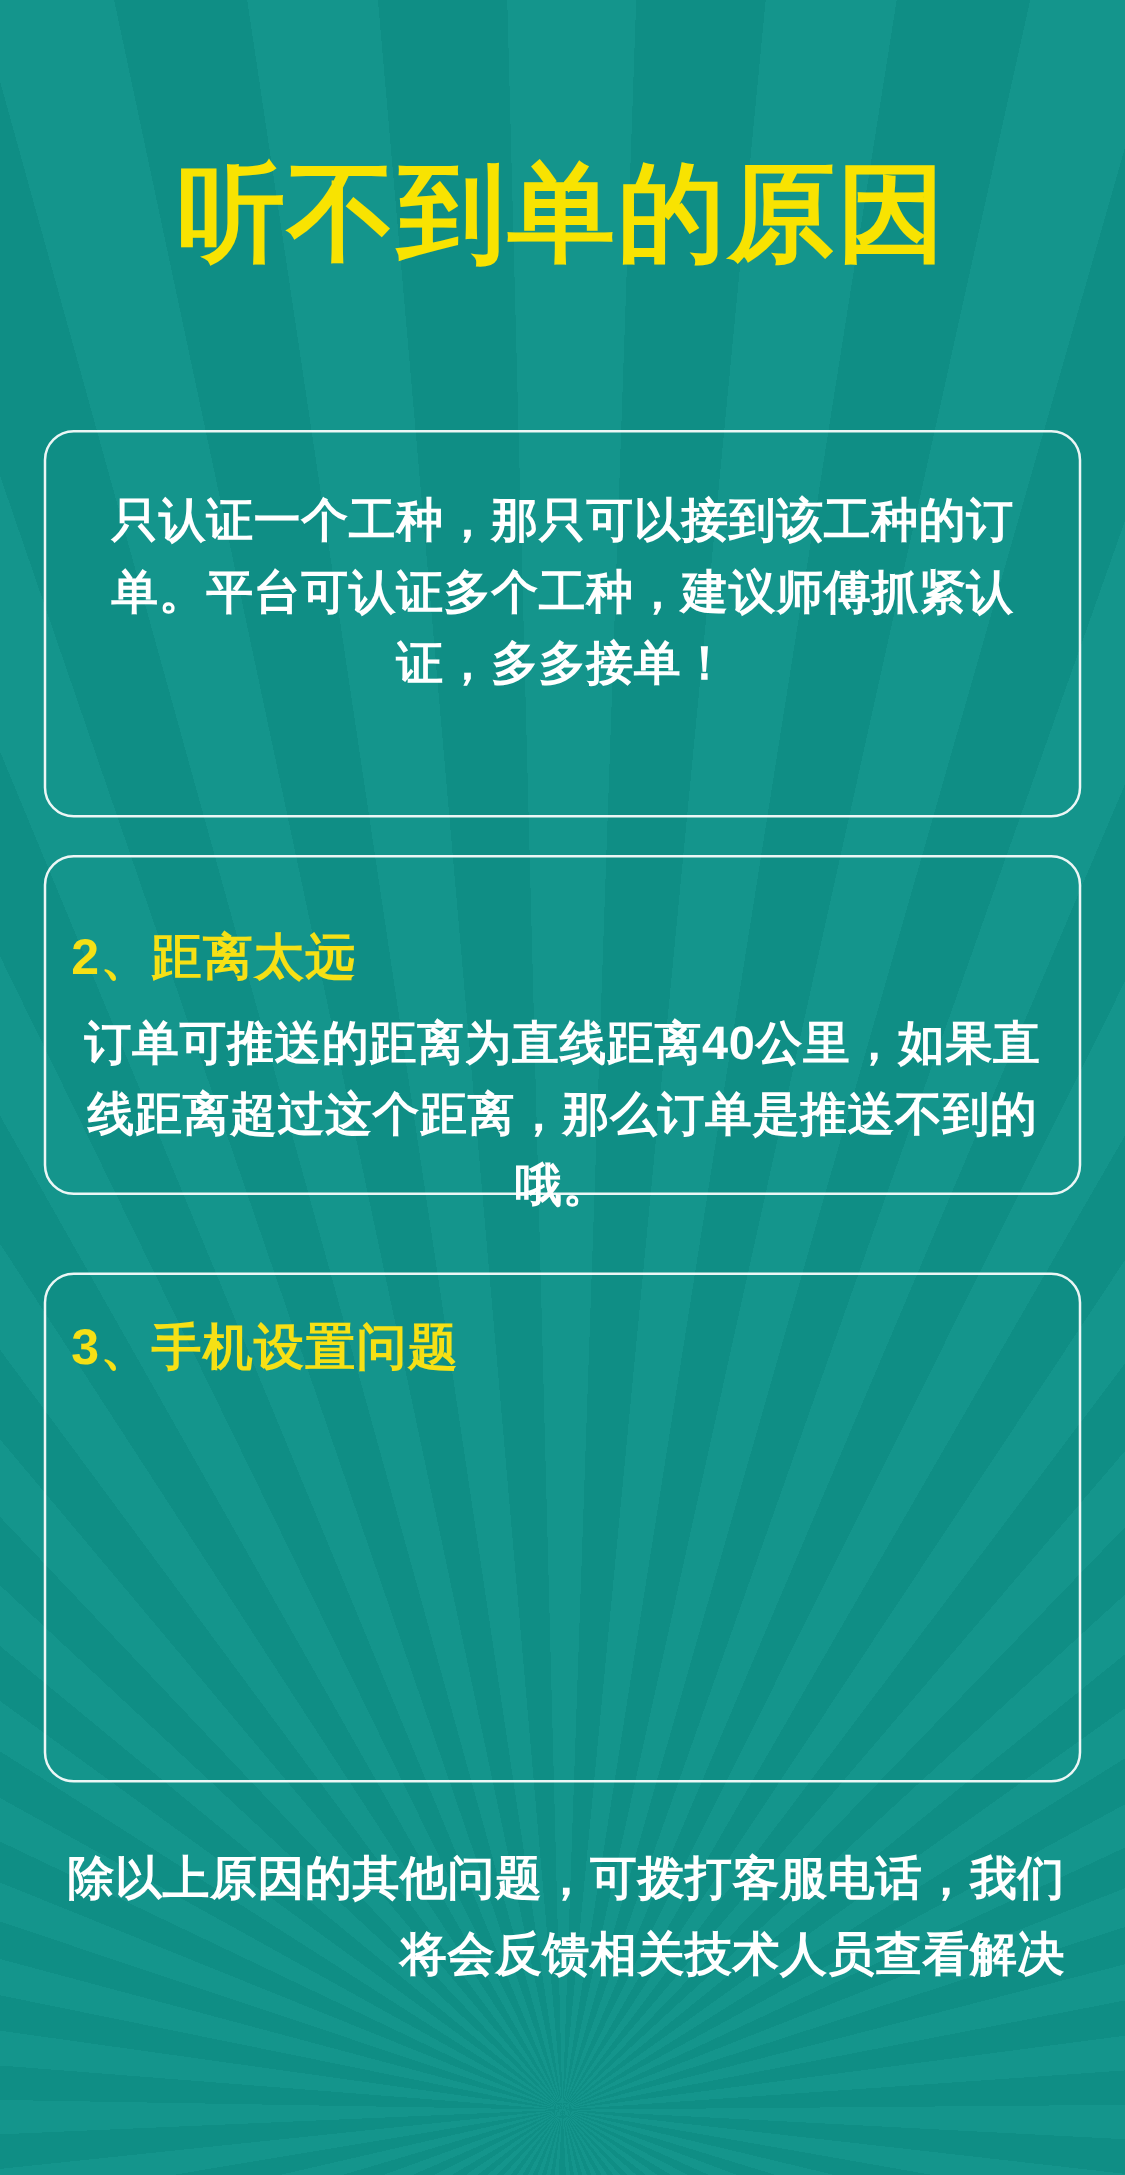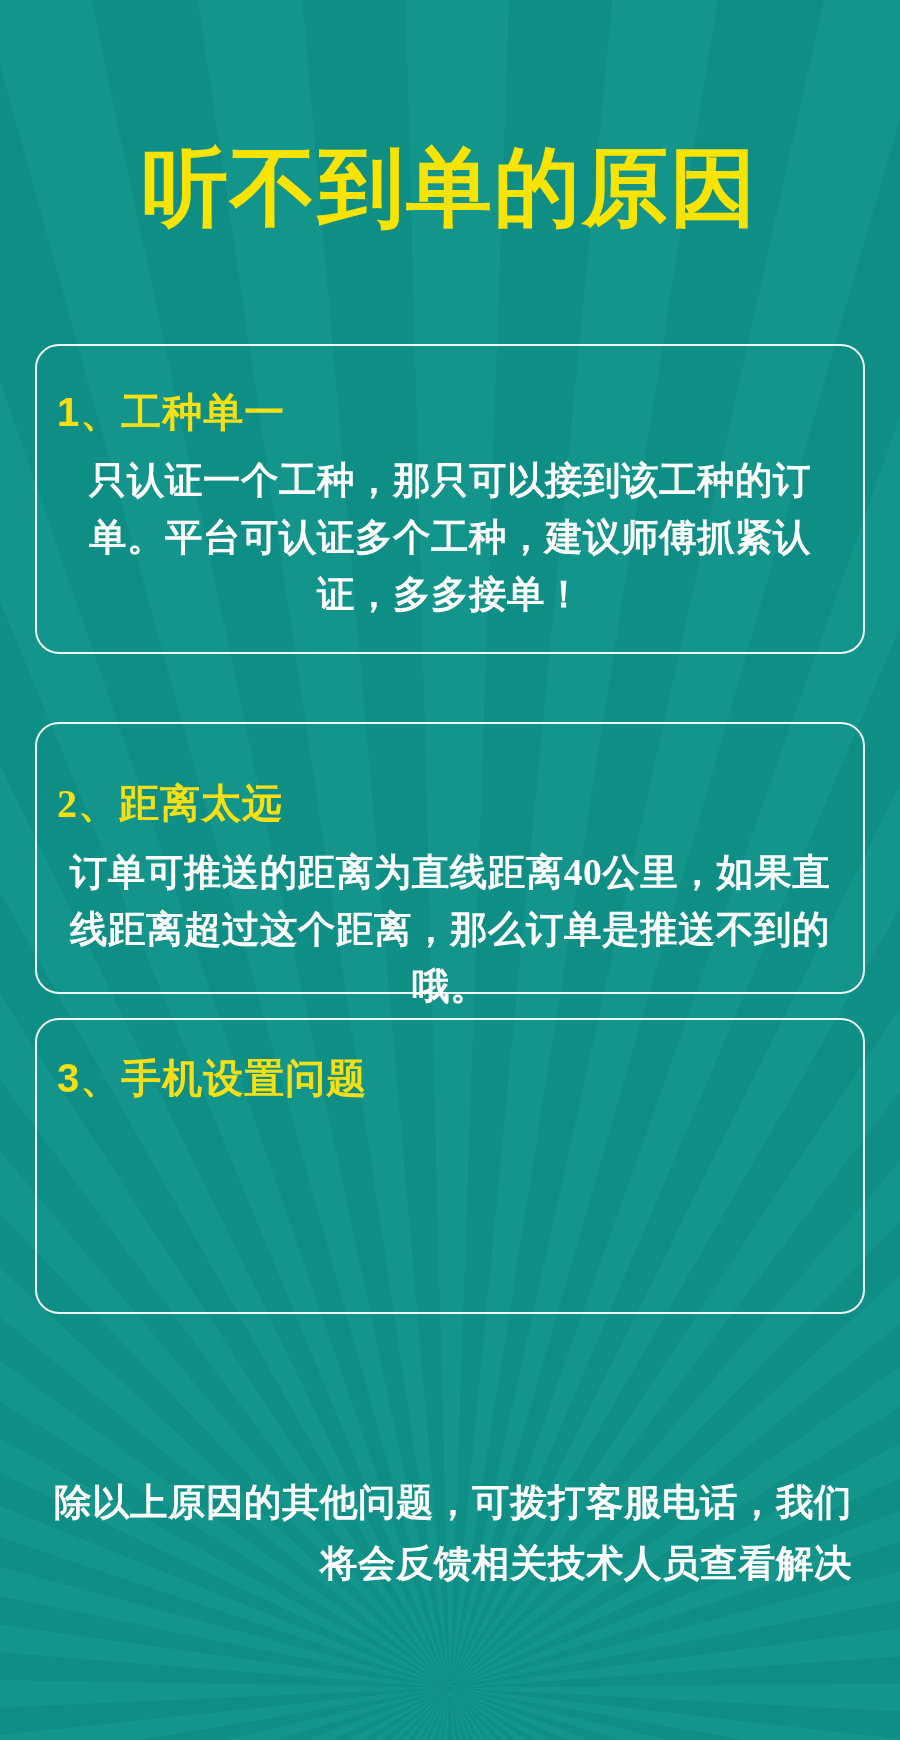--- a/index.html
+++ b/index.html
@@ -17,41 +17,41 @@
     inset: 0;
     background: repeating-conic-gradient(
       from 180deg at 50% 97%,
       #0f8e85 0deg 3.5deg,
       #14958c 3.5deg 7deg
     );
   }
   .content { position: absolute; inset: 0; }
   .title {
     position: absolute;
-    top: 132px;
+    top: 116px;
     left: 0;
     right: 0;
     text-align: center;
     font-size: 86px;
     font-weight: 800;
     letter-spacing: 2px;
     color: #f8e301;
     line-height: 110px;
   }
   .box {
     position: absolute;
     left: 35px;
     width: 830px;
     border: 2px solid rgba(255, 255, 255, 0.92);
     border-radius: 24px;
     padding: 0 18px;
   }
   .box-1 { top: 344px; height: 310px; padding-top: 42px; }
-  .box-2 { top: 722px; height: 272px; padding-top: 56px; font-family: Liberation Serif, serif; }
-  .box-3 { top: 1018px; height: 296px; padding-top: 34px; }
+  .box-2 { top: 684px; height: 272px; padding-top: 56px; }
+  .box-3 { top: 1018px; height: 408px; padding-top: 34px; }
   .box-heading {
     font-size: 40px;
     font-weight: 800;
     color: #f6e015;
     letter-spacing: 1px;
     line-height: 48px;
     margin: 0 0 16px 2px;
   }
   .box-body {
     font-size: 37.5px;
@@ -78,21 +78,20 @@
 <body>
 
 <div class="poster">
   <div class="rays"></div>
 
   <div class="content">
 
     <h1 class="title">听不到单的原因</h1>
 
     <section class="box box-1">
-      <h2 class="box-heading">1、工种单一</h2>
       <p class="box-body">只认证一个工种，那只可以接到该工种的订单。平台可认证多个工种，建议师傅抓紧认证，多多接单！</p>
     </section>
 
     <section class="box box-2">
       <h2 class="box-heading">2、距离太远</h2>
       <p class="box-body">订单可推送的距离为直线距离40公里，如果直线距离超过这个距离，那么订单是推送不到的哦。</p>
     </section>
 
     <section class="box box-3">
       <h2 class="box-heading">3、手机设置问题</h2>

